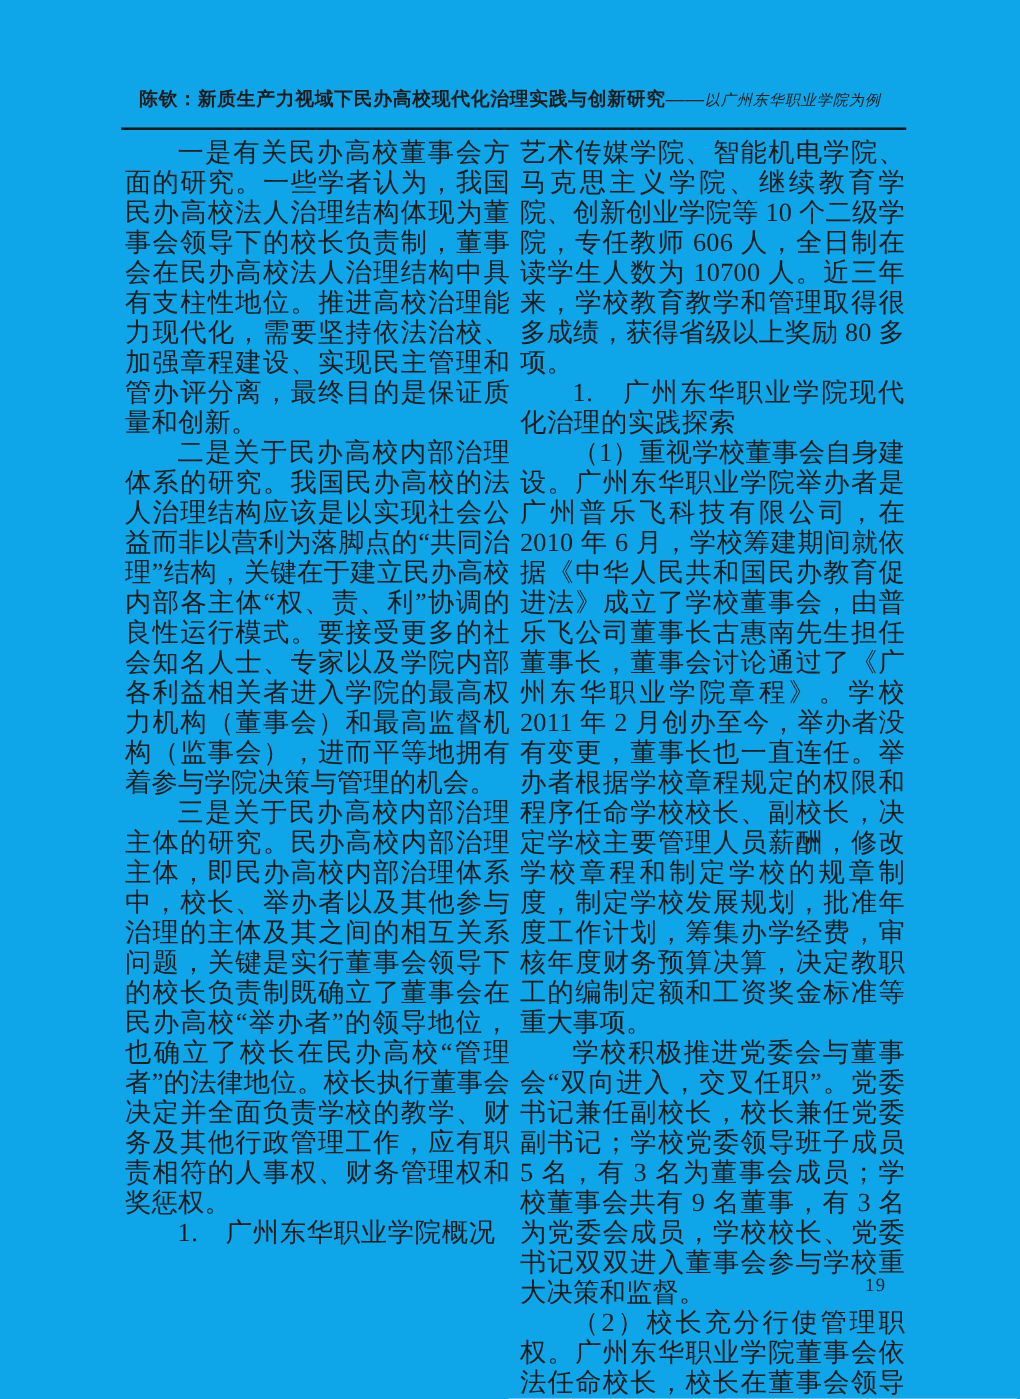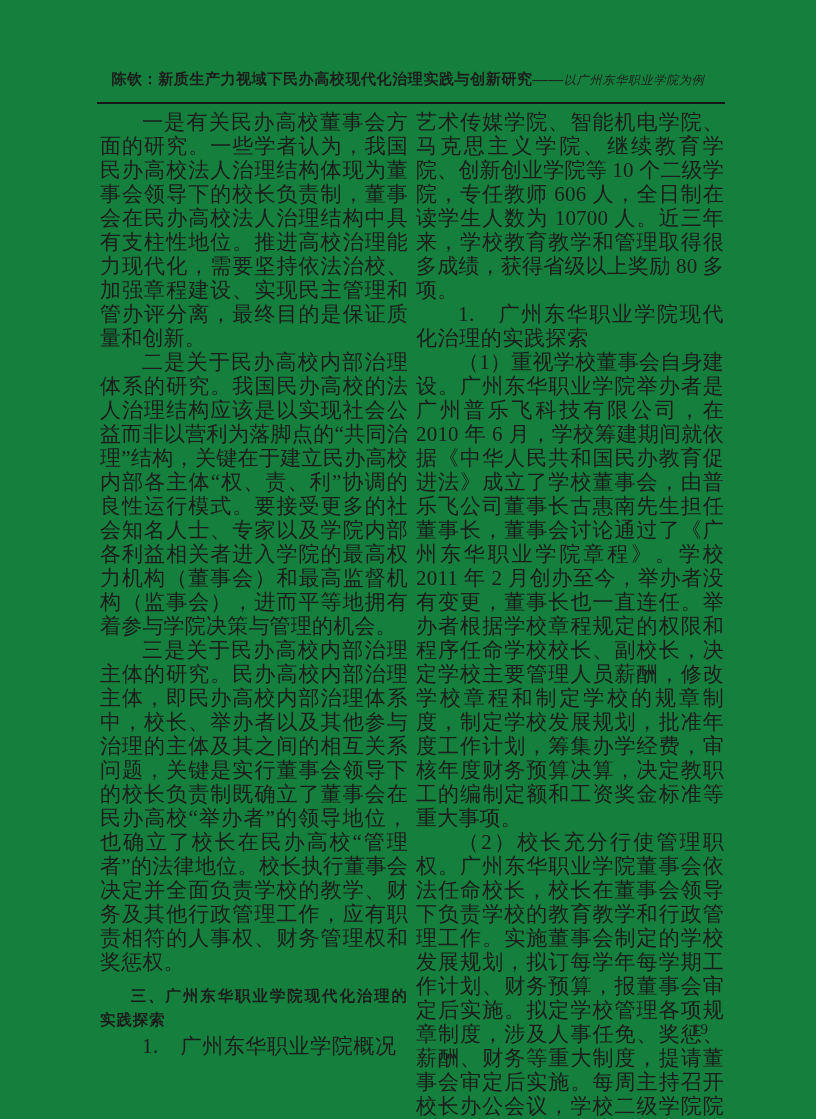--- a/index.html
+++ b/index.html
@@ -4,21 +4,21 @@
 <style>
   html, body {
     margin: 0;
     padding: 0;
     background: #e8e8e8;
   }
   .page {
     position: relative;
     width: 816px;
     height: 1119px;
-    background: #15803d;
+    background: #0ea5e9;
     font-family: "Liberation Serif", "DejaVu Serif", serif;
     color: #1c1c1c;
     overflow: hidden;
   }
   .running-header {
     position: absolute;
     top: 70px;
     left: 0;
     width: 100%;
     text-align: center;
@@ -93,28 +93,28 @@
   </div>
 
   <div class="header-rule"></div>
 
   <div class="columns">
 
     <div class="col">
       <p>一是有关民办高校董事会方面的研究。一些学者认为，我国民办高校法人治理结构体现为董事会领导下的校长负责制，董事会在民办高校法人治理结构中具有支柱性地位。推进高校治理能力现代化，需要坚持依法治校、加强章程建设、实现民主管理和管办评分离，最终目的是保证质量和创新。</p>
       <p>二是关于民办高校内部治理体系的研究。我国民办高校的法人治理结构应该是以实现社会公益而非以营利为落脚点的“共同治理”结构，关键在于建立民办高校内部各主体“权、责、利”协调的良性运行模式。要接受更多的社会知名人士、专家以及学院内部各利益相关者进入学院的最高权力机构（董事会）和最高监督机构（监事会），进而平等地拥有着参与学院决策与管理的机会。</p>
       <p>三是关于民办高校内部治理主体的研究。民办高校内部治理主体，即民办高校内部治理体系中，校长、举办者以及其他参与治理的主体及其之间的相互关系问题，关键是实行董事会领导下的校长负责制既确立了董事会在民办高校“举办者”的领导地位，也确立了校长在民办高校“管理者”的法律地位。校长执行董事会决定并全面负责学校的教学、财务及其他行政管理工作，应有职责相符的人事权、财务管理权和奖惩权。</p>
-      <p class="section-heading">三、广州东华职业学院现代化治理的实践探索</p>
       <p class="sub-heading">1.　广州东华职业学院概况</p>
     </div>
 
     <div class="col">
       <p class="no-indent">艺术传媒学院、智能机电学院、马克思主义学院、继续教育学院、创新创业学院等 10 个二级学院，专任教师 606 人，全日制在读学生人数为 10700 人。近三年来，学校教育教学和管理取得很多成绩，获得省级以上奖励 80 多项。</p>
       <p class="sub-heading">1.　广州东华职业学院现代化治理的实践探索</p>
       <p>（1）重视学校董事会自身建设。广州东华职业学院举办者是广州普乐飞科技有限公司，在 2010 年 6 月，学校筹建期间就依据《中华人民共和国民办教育促进法》成立了学校董事会，由普乐飞公司董事长古惠南先生担任董事长，董事会讨论通过了《广州东华职业学院章程》。学校 2011 年 2 月创办至今，举办者没有变更，董事长也一直连任。举办者根据学校章程规定的权限和程序任命学校校长、副校长，决定学校主要管理人员薪酬，修改学校章程和制定学校的规章制度，制定学校发展规划，批准年度工作计划，筹集办学经费，审核年度财务预算决算，决定教职工的编制定额和工资奖金标准等重大事项。</p>
+      <p>学校积极推进党委会与董事会“双向进入，交叉任职”。党委书记兼任副校长，校长兼任党委副书记；学校党委领导班子成员 5 名，有 3 名为董事会成员；学校董事会共有 9 名董事，有 3 名为党委会成员，学校校长、党委书记双双进入董事会参与学校重大决策和监督。</p>
       <p>（2）校长充分行使管理职权。广州东华职业学院董事会依法任命校长，校长在董事会领导下负责学校的教育教学和行政管理工作。实施董事会制定的学校发展规划，拟订每学年每学期工作计划、财务预算，报董事会审定后实施。拟定学校管理各项规章制度，涉及人事任免、奖惩、薪酬、财务等重大制度，提请董事会审定后实施。每周主持召开校长办公会议，学校二级学院院长和相关部门负责人出席，研究决定学校日常教育教学、科学研究工作，保证学校落实教育部规定的专业培养目标，提升学校教育教学质量。校长代表学校出席相关会议活动。</p>
     </div>
 
   </div>
 
   <div class="page-number">19</div>
 
 </div>
 
 </body></html>

